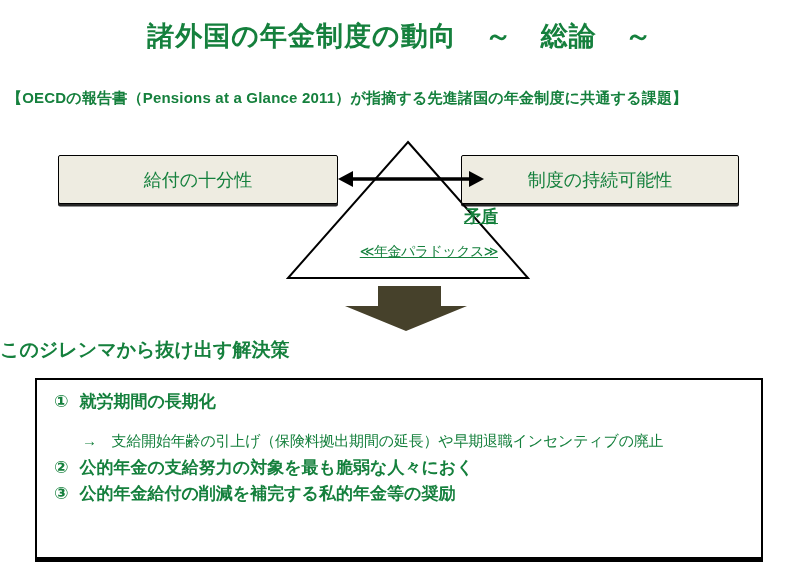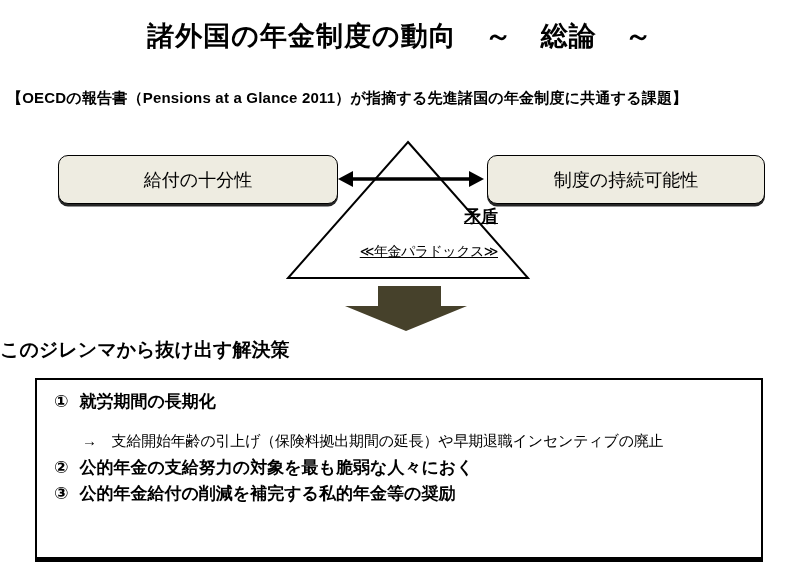--- a/index.html
+++ b/index.html
@@ -1,37 +1,37 @@
 <!DOCTYPE html>
 <html><head>
 <meta charset="utf-8">
 <style>
   html,body { margin:0; padding:0; background:#fff; }
   .slide {
     position:relative; width:800px; height:584px; background:#ffffff;
-    font-family:"Liberation Sans","DejaVu Sans",sans-serif; color:#000000;
+    font-family:"Liberation Sans","DejaVu Sans",sans-serif; color:#15803d;
     overflow:hidden;
   }
   .title {
     position:absolute; top:18px; left:0; width:100%;
     text-align:center; font-size:27px; font-weight:bold; letter-spacing:1px;
   }
   .subtitle {
     position:absolute; top:89px; left:7px; font-size:15px; font-weight:600;
     letter-spacing:0.2px;
   }
   .concept-box {
     position:absolute; top:155px; height:47px; background:#eeece1;
-    border:1.6px solid #000; border-radius:10px;
+    border:1.6px solid #000; border-radius:2px;
     box-shadow:0 2.5px 0 rgba(0,0,0,0.85);
     display:flex; align-items:center; justify-content:center;
     font-size:18px; font-weight:500;
   }
   .left-box  { left:58px;  width:278px; }
-  .right-box { left:487px; width:276px; }
+  .right-box { left:461px; width:276px; }
   .triangle-svg { position:absolute; left:283px; top:138px; }
   .double-arrow-svg { position:absolute; left:336px; top:167px; }
   .triangle-text {
     position:absolute; left:318px; top:205px; width:180px; text-align:right;text-decoration:underline;
   }
   .contradiction { font-size:17px; font-weight:600; }
   .paradox { font-size:14px; font-weight:500; margin-top:15px; letter-spacing:-0.5px; }
   .down-arrow-svg { position:absolute; left:345px; top:286px; }
   .solution-heading {
     position:absolute; top:337px; left:0; width:100%;

